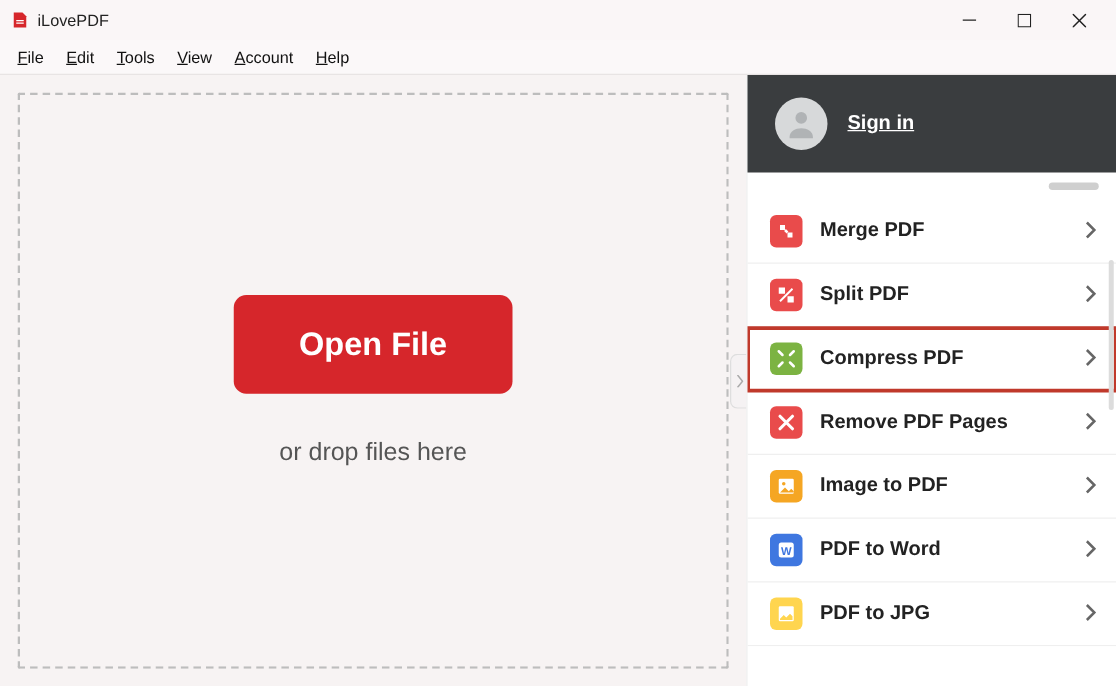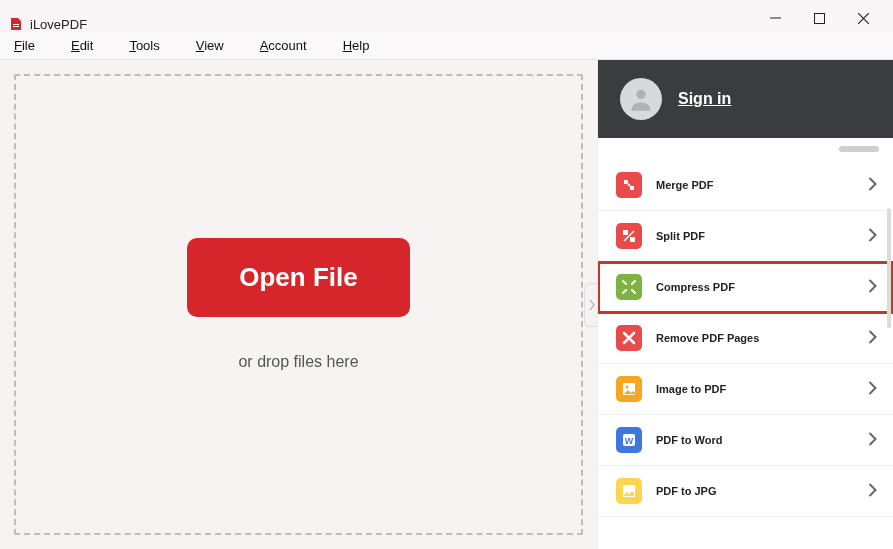--- a/index.html
+++ b/index.html
@@ -10,21 +10,21 @@
     height: 549px;
     overflow: hidden;
     font-size: 14px;
     color: #222;
   }
   
   .titlebar {
     height: 32px;
     background: #faf6f7;
     display: flex;
-    align-items: flex-end;
+    align-items: center;
     padding: 0 8px;
   }
   .titlebar .app-icon {
     width: 16px; height: 16px;
     margin-right: 6px;
     display:flex; align-items:center; justify-content:center;
     font-size:9px; font-weight:bold; color:#d6262b;
   }
   .titlebar .title { font-size: 13px; color:#222; }
   .titlebar .spacer { flex:1; }
@@ -36,21 +36,21 @@
   .win-btn svg { width:11px; height:11px; }
 
   
   .menubar {
     height: 28px;
     background: #fbf8f9;
     border-bottom: 1px solid #e8e4e4;
     display:flex;
     align-items:center;
     padding: 0 6px;
-    gap: 20px;
+    gap: 2px;
   }
   .menu-item {
     padding: 2px 8px;
     font-size: 13px;
     color:#111;
     text-decoration: underline;
     text-decoration-color: transparent;
   }
   .menu-item::first-letter { text-decoration: underline; }
 
@@ -80,21 +80,21 @@
     color: #fff;
     font-size: 26px;
     font-weight: 700;
     border: none;
     border-radius: 10px;
     padding: 24px 52px;
     cursor:pointer;
   }
   .drop-hint {
     color:#555;
-    font-size: 16px;
+    font-size: 20px;
   }
   .collapse-tab {
     position:absolute;
     right:-1px;
     top: 50%;
     transform: translateY(-50%);
     width: 14px; height: 44px;
     background:#f5f2f3;
     border:1px solid #dedede;
     border-right:none;
@@ -164,21 +164,21 @@
     outline: 3px solid #c0392b;
     outline-offset: -2px;
   }
   .tool-icon {
     width: 26px; height:26px;
     border-radius:5px;
     display:flex; align-items:center; justify-content:center;
     flex-shrink:0;
   }
   .tool-icon svg { width:16px; height:16px; }
-  .tool-label { flex:1; font-size:11px; font-weight:700; color:#222;}
+  .tool-label { flex:1; font-size:16px; font-weight:700; color:#222;}
   .chevron { color:#666; }
   .chevron svg { width:9px; height:14px; }
 
   
   .ic-red   { background:#e94b4b; }
   .ic-green { background:#7cb342; }
   .ic-orange{ background:#f5a623; }
   .ic-yellow{ background:#ffd54f; }
   .ic-blue  { background:#3f77e0; }
 

